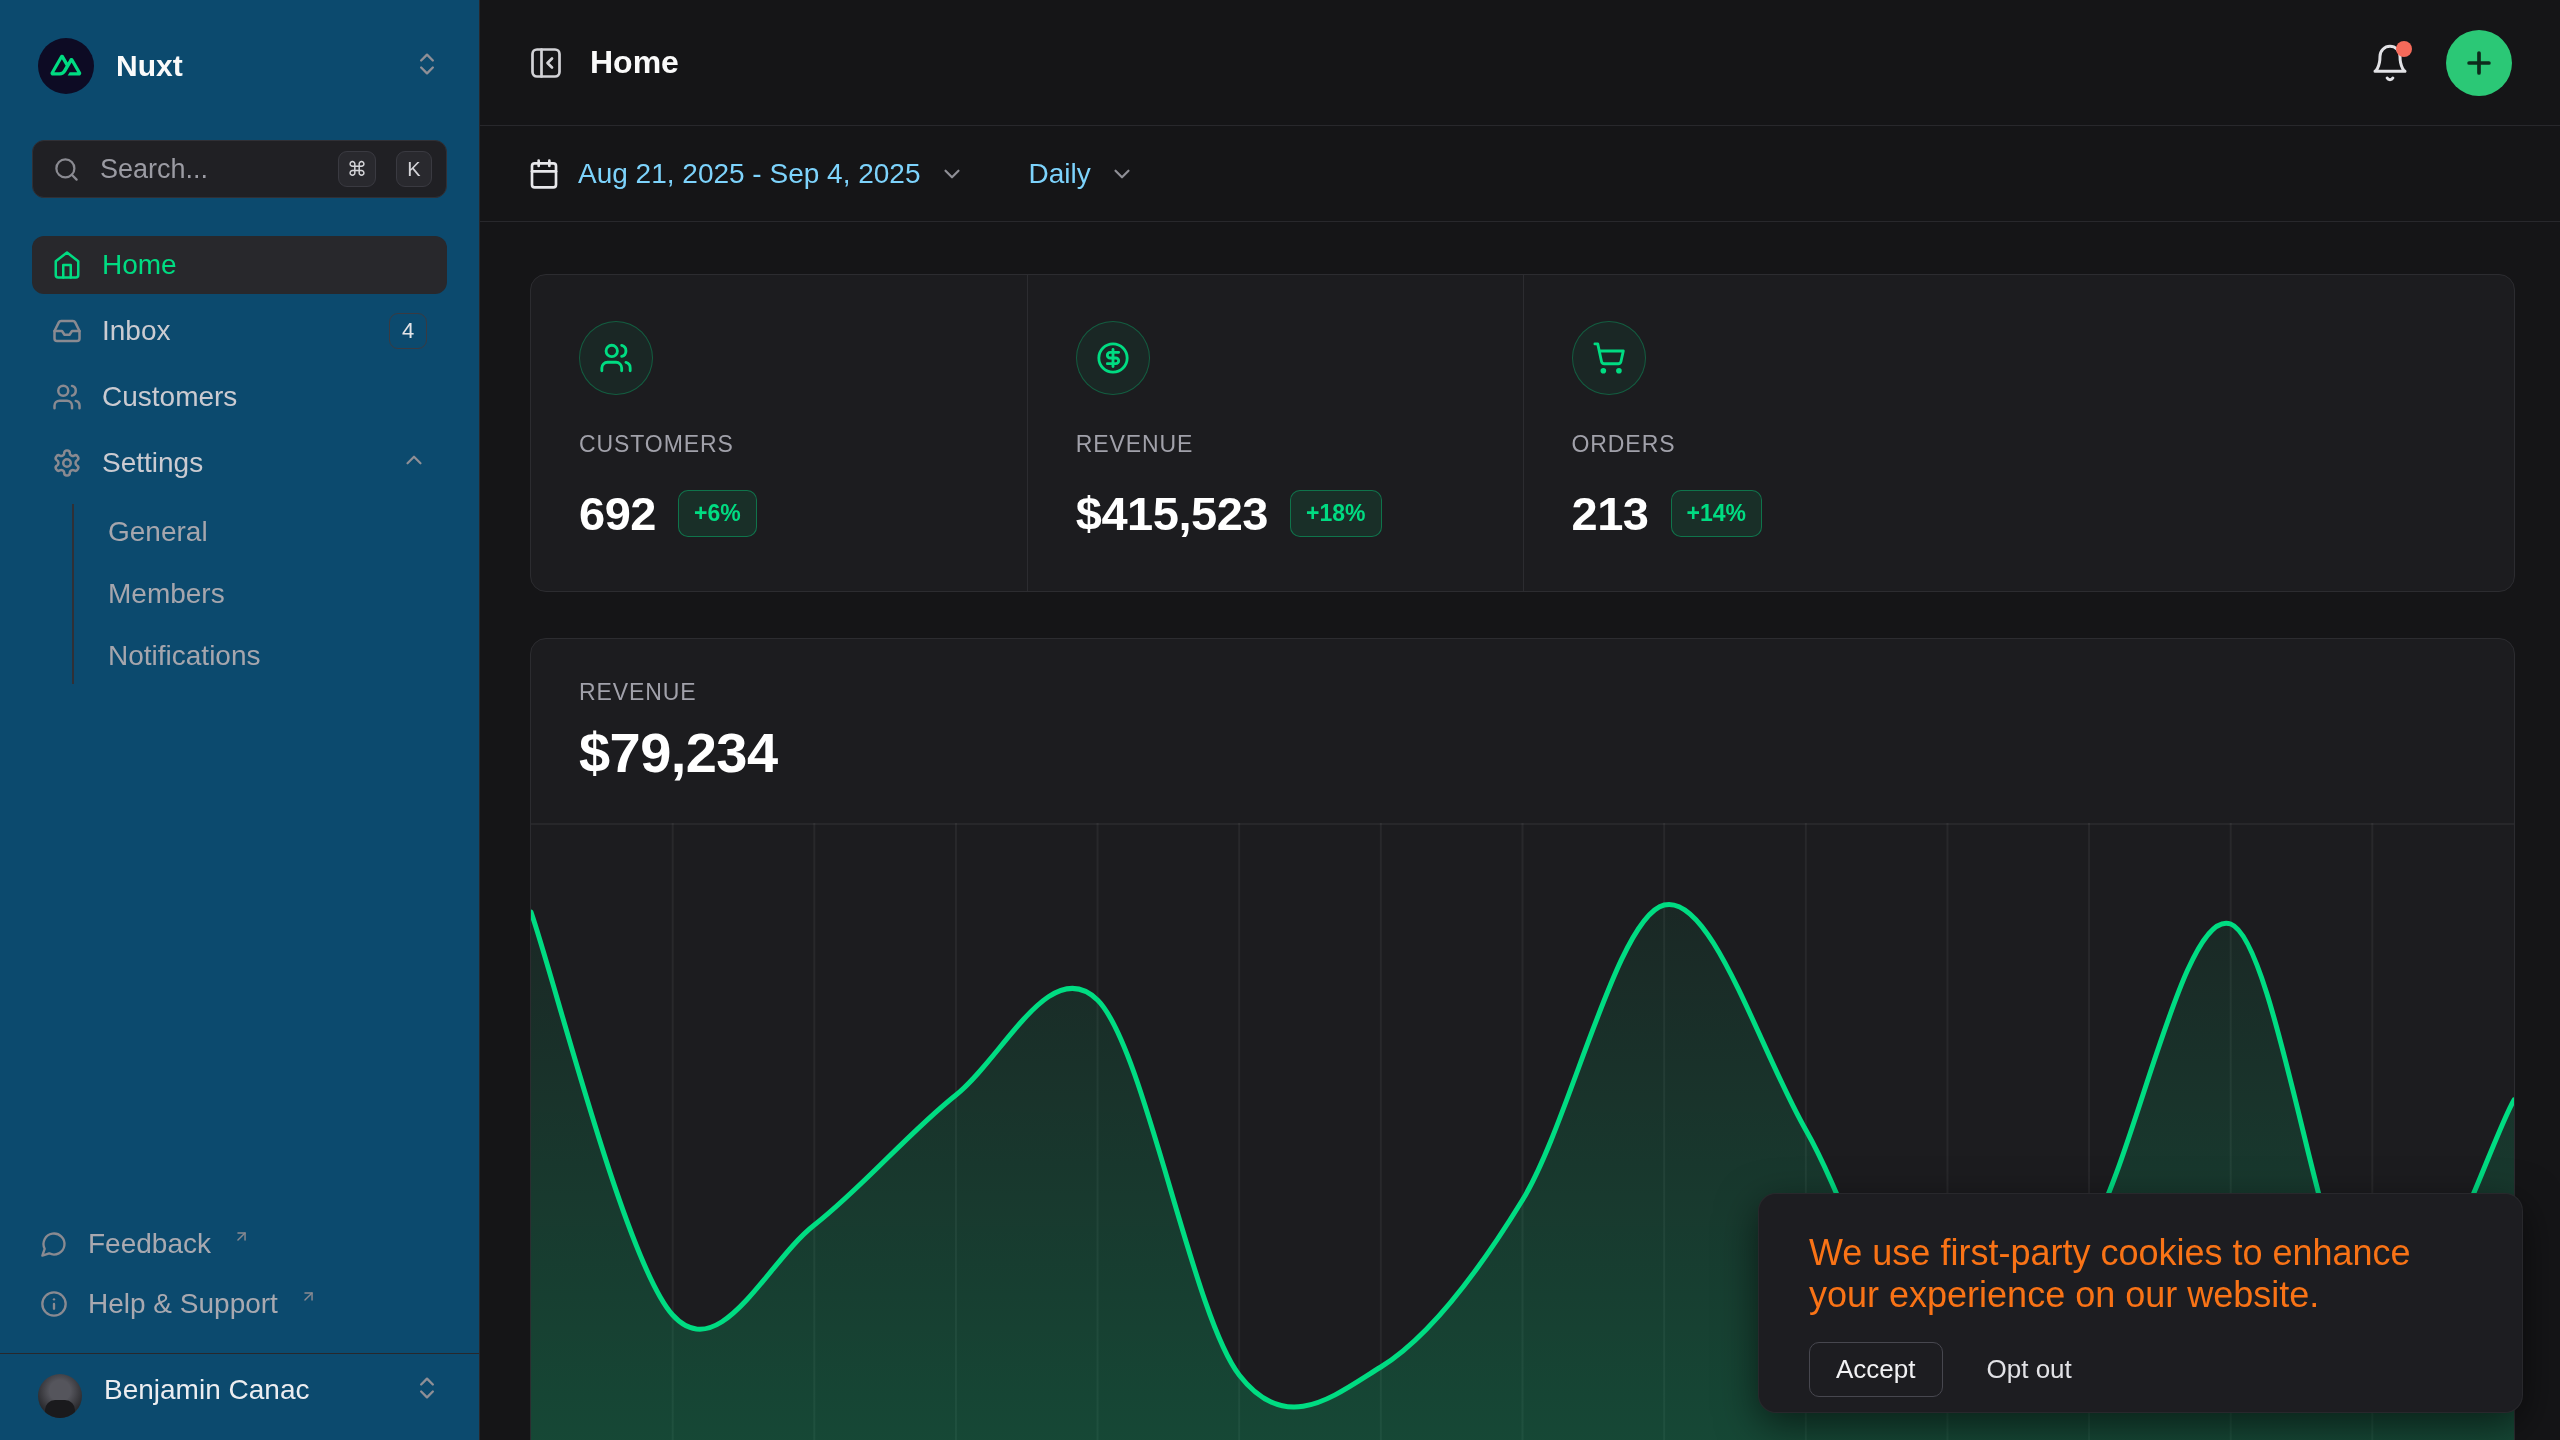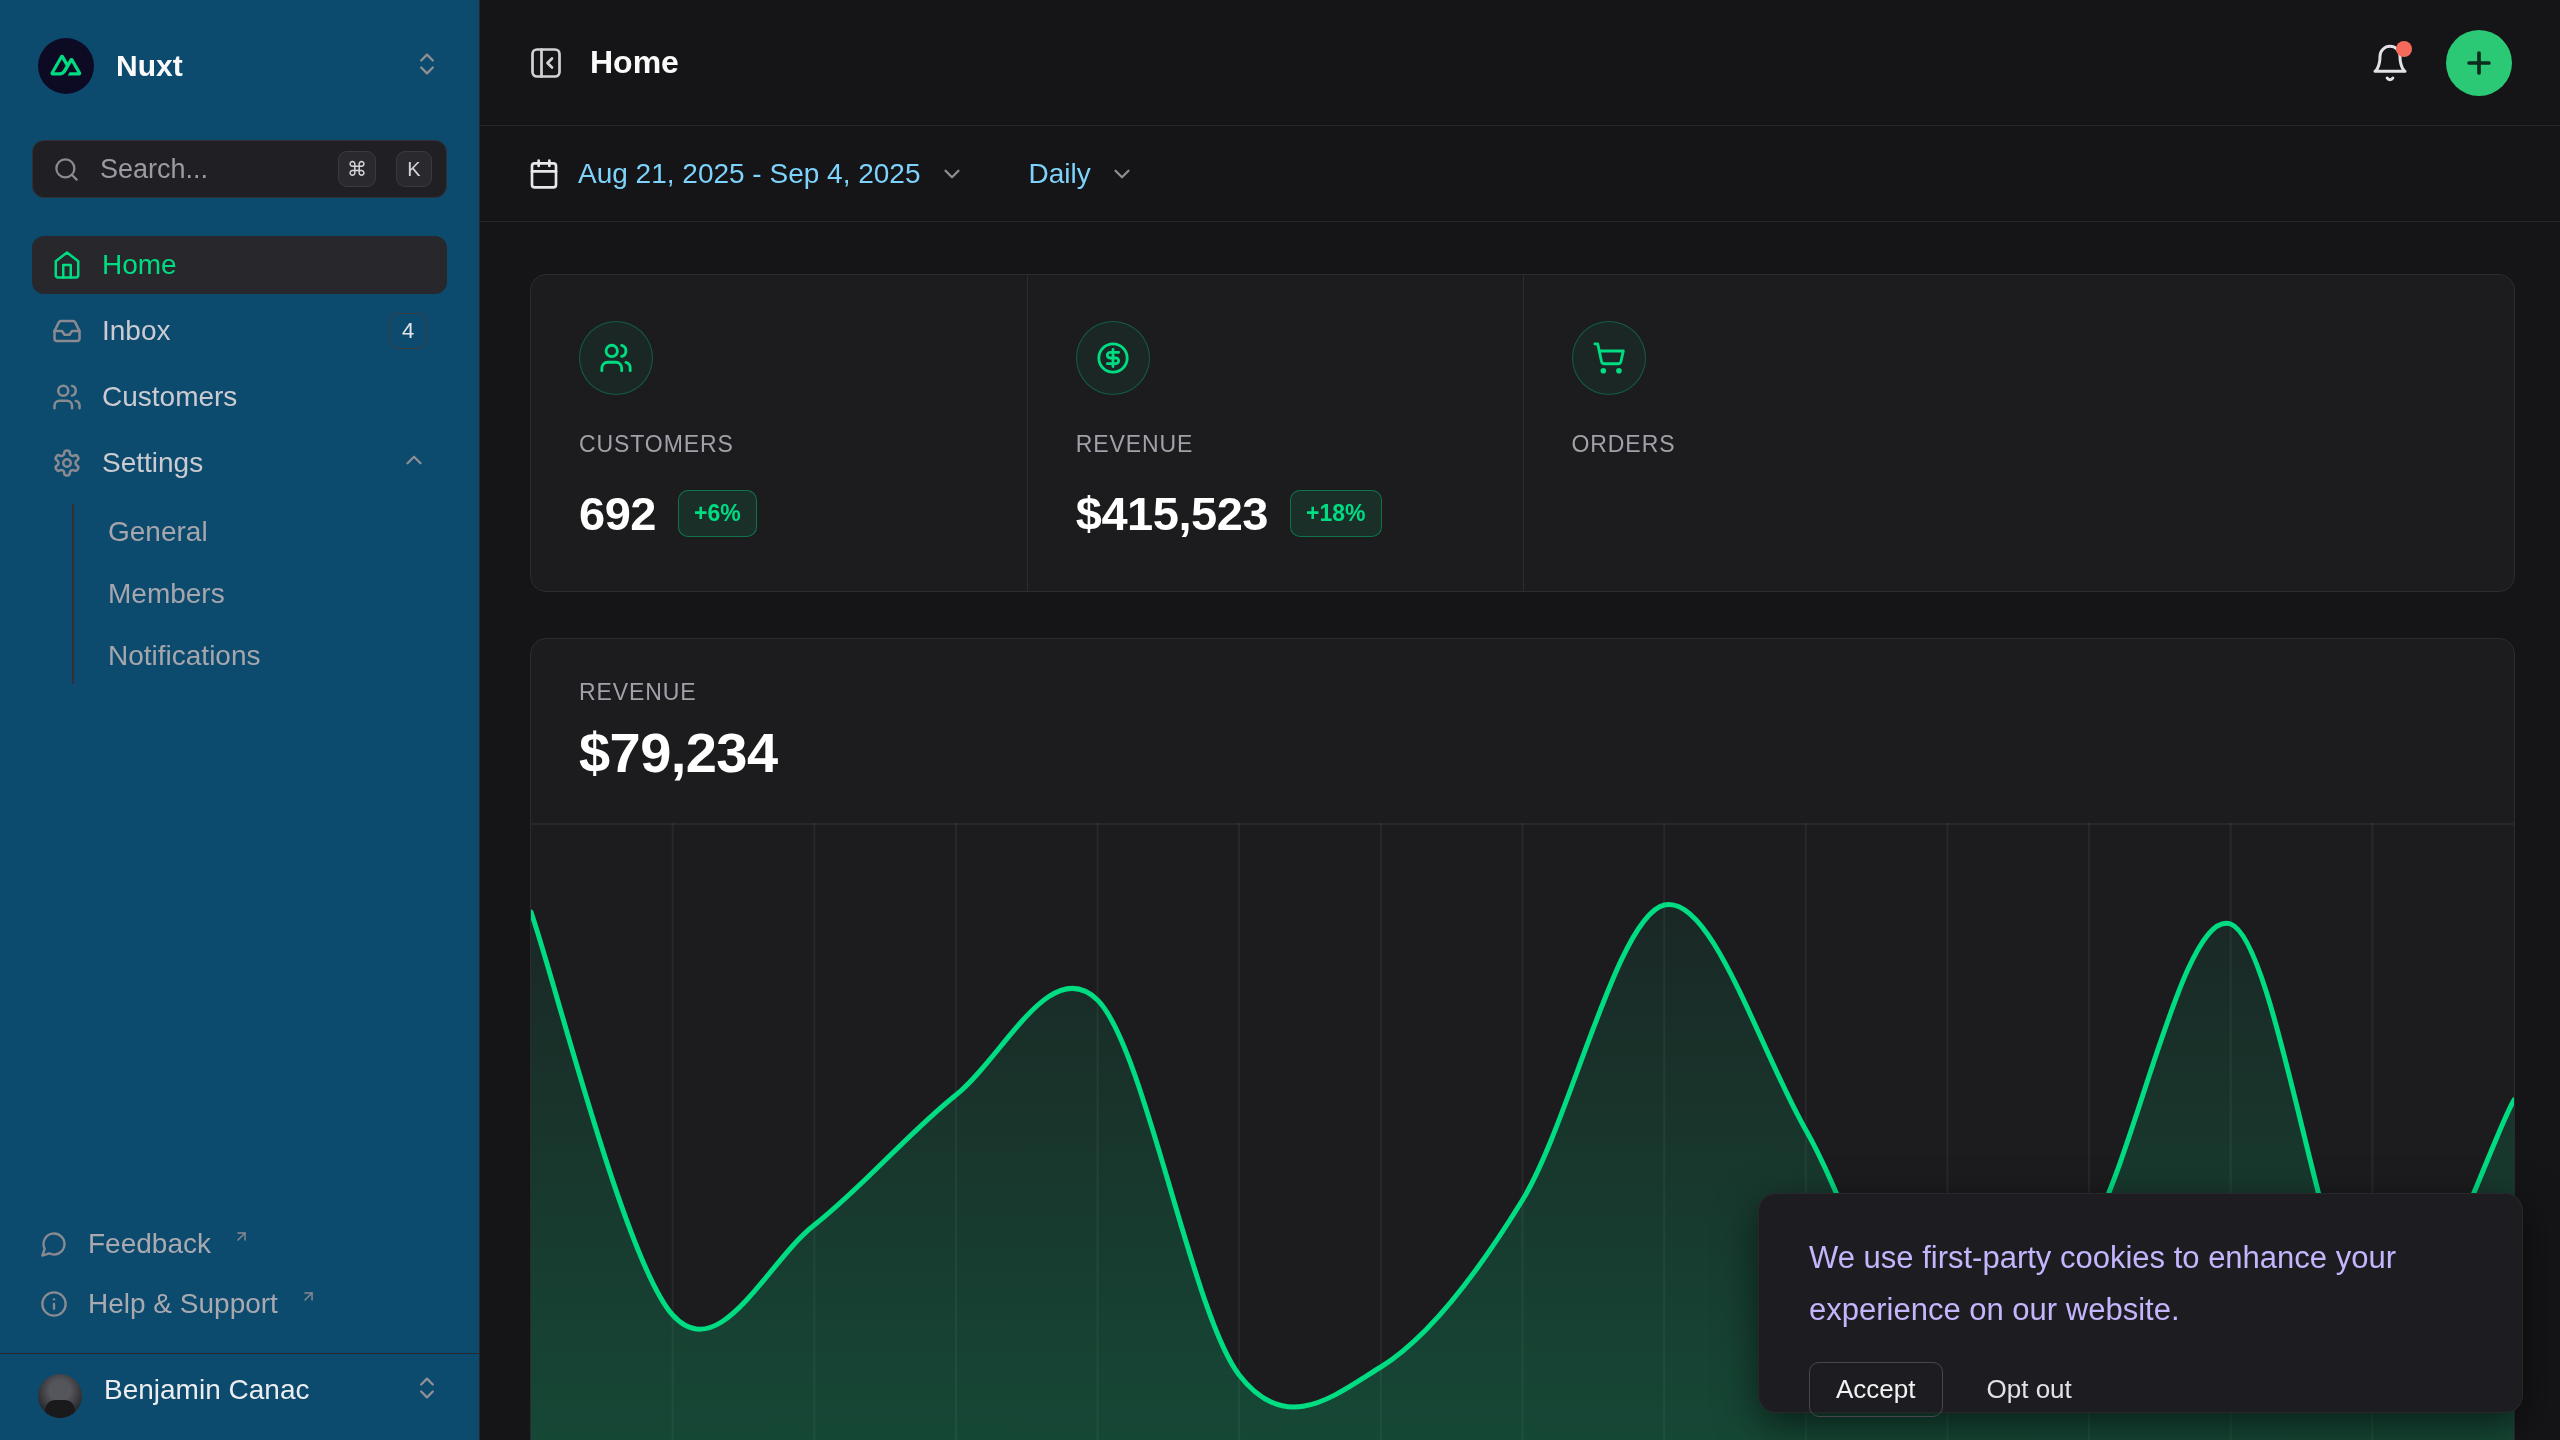--- a/index.html
+++ b/index.html
@@ -103,21 +103,21 @@
   .revenue-value { font-size:56px; font-weight:700; color:#ffffff; margin-top:14px; letter-spacing:-0.01em; }
   .chart-wrap { margin-top:38px; }
   .chart-wrap svg { display:block; width:100%; height:657px; }
   
   .cookie {
     position:absolute; left:1758px; top:1193px; width:765px; height:220px;
     background:#1d1d21; border:1px solid rgba(255,255,255,0.05); border-radius:18px;
     box-shadow:0 12px 40px rgba(0,0,0,0.55);
     padding:38px 50px; z-index:5;
   }
-  .cookie-text { font-size:31px; line-height:52px; color:#c4b5fd; }
+  .cookie-text { font-size:36px; line-height:42px; color:#f97316; }
   .cookie-actions { margin-top:26px; display:flex; align-items:center; gap:44px; }
   .btn-outline {
     background:transparent; border:1.5px solid #47474f; border-radius:10px;
     color:#f1f1f3; font-size:26px; padding:11px 26px; cursor:pointer;
     font-family:inherit;
   }
   .btn-ghost { background:none; border:none; color:#e2e2e6; font-size:26px; cursor:pointer; font-family:inherit; }
 </style>
 </head>
 <body>
@@ -349,20 +349,24 @@
         </div>
         <div class="stat-cell">
           <div class="stat-icon-circle">
             <svg width="34" height="34" viewBox="0 0 24 24" fill="none" stroke="currentColor" stroke-width="2" stroke-linecap="round" stroke-linejoin="round">
                 <circle cx="8" cy="21" r="1"></circle>
                 <circle cx="19" cy="21" r="1"></circle>
                 <path d="M2.05 2.05h2l2.66 12.42a2 2 0 0 0 2 1.58h9.78a2 2 0 0 0 1.95-1.57l1.65-7.43H5.12"></path>
               </svg>
           </div>
           <div class="stat-label">ORDERS</div>
+          <div class="stat-value-row">
+            <span class="stat-value">213</span>
+            <span class="delta-badge">+14%</span>
+          </div>
         </div>
       </section>
 
       <section class="revenue-card">
         <div class="revenue-head">
           <div class="revenue-label">REVENUE</div>
           <div class="revenue-value">$79,234</div>
         </div>
         <div class="chart-wrap">
           <svg viewBox="0 0 1985 657" preserveAspectRatio="none">

